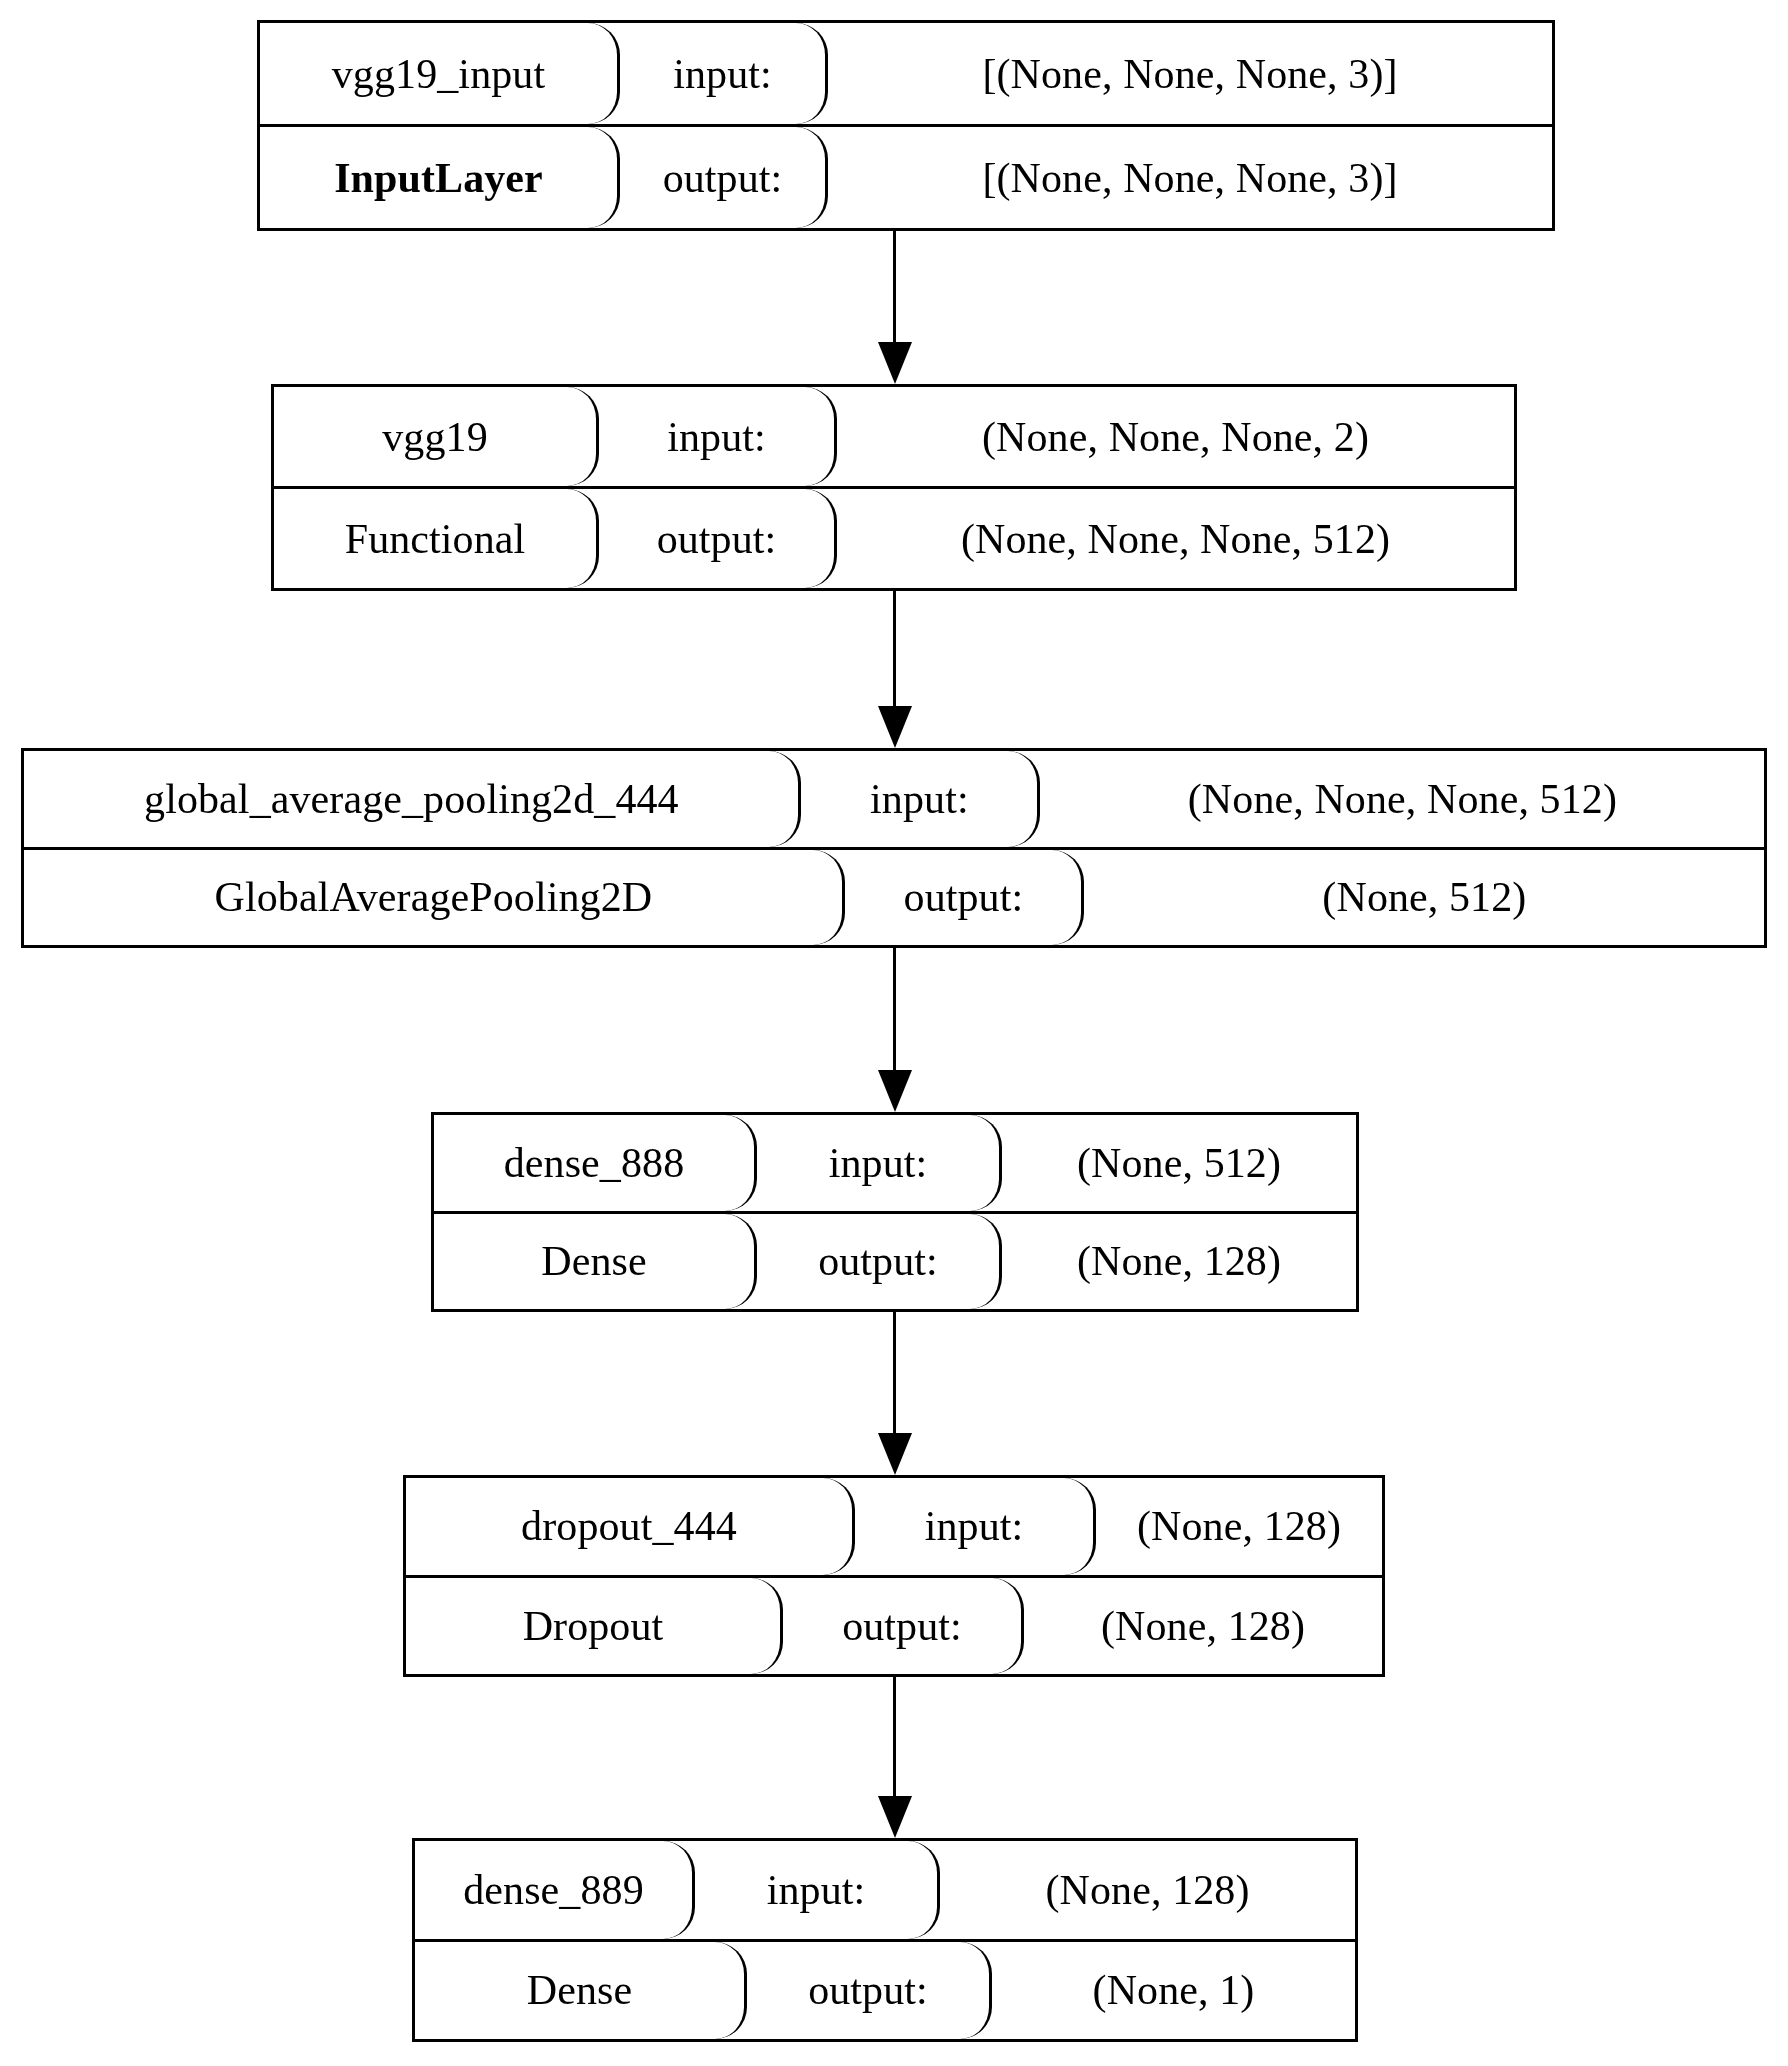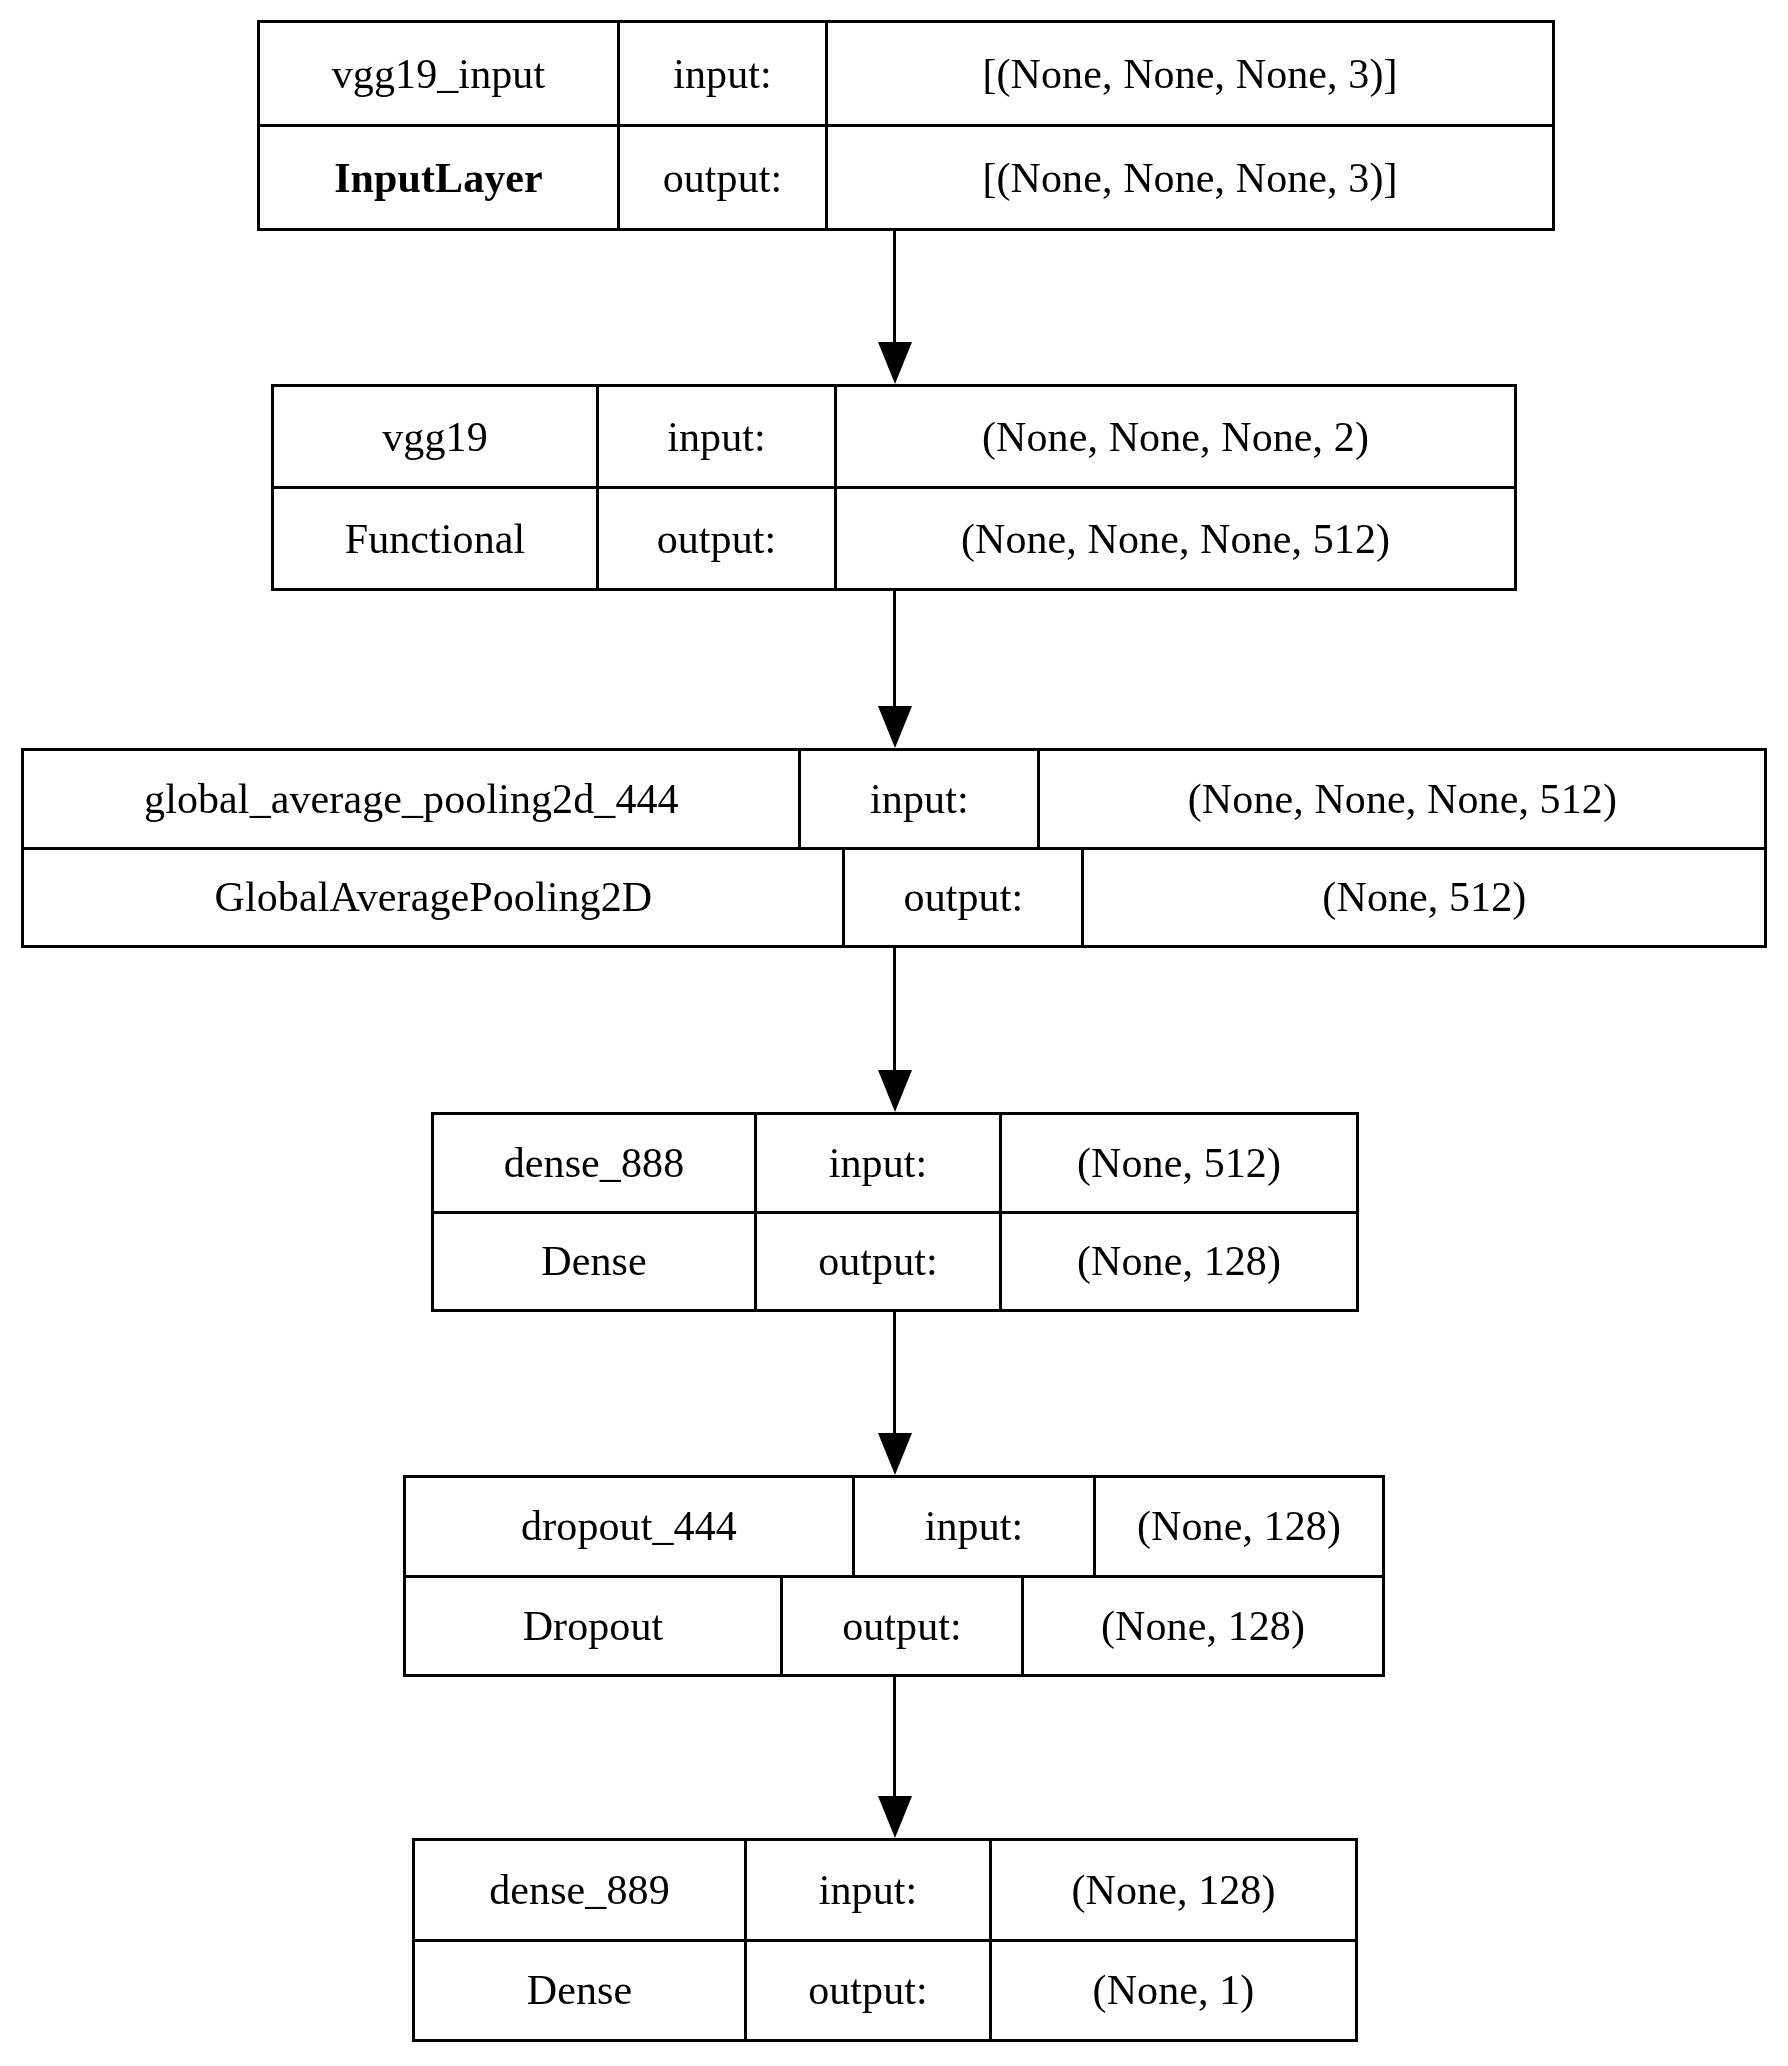--- a/index.html
+++ b/index.html
@@ -36,20 +36,21 @@
     display: flex;
     align-items: center;
     justify-content: center;
     box-sizing: border-box;
     overflow: hidden;
     white-space: nowrap;
     color: #000000;
     font-size: 42px;
     line-height: 1;
     letter-spacing: 0.1px;
+    border-radius: 32px;
   }
   .cell-name   { border-right: 3.3px solid #000000; }
   .cell-label  { border-right: 3.3px solid #000000; }
   .cell-shape  { }
 
   
   .edge {
     position: absolute;
   }
   .edge-line {
@@ -159,21 +160,21 @@
     </div>
   </div>
 
   <div class="edge" style="left:893px; top:1677px; width:3.3px; height:161px;">
     <div class="edge-line" style="height:122px;"></div>
     <div class="edge-head" style="top:119px;"></div>
   </div>
 
   <div class="node" style="left:412px; top:1838px; width:946px; height:204px;">
     <div class="node-row row-top">
-      <div class="cell cell-name" style="width:332px;">dense_889</div>
+      <div class="cell cell-name" style="width:280px;">dense_889</div>
       <div class="cell cell-label" style="width:245px;">input:</div>
       <div class="cell cell-shape" style="flex:1;">(None, 128)</div>
     </div>
     <div class="node-row">
       <div class="cell cell-name" style="width:332px;">Dense</div>
       <div class="cell cell-label" style="width:245px;">output:</div>
       <div class="cell cell-shape" style="flex:1;">(None, 1)</div>
     </div>
   </div>
 

